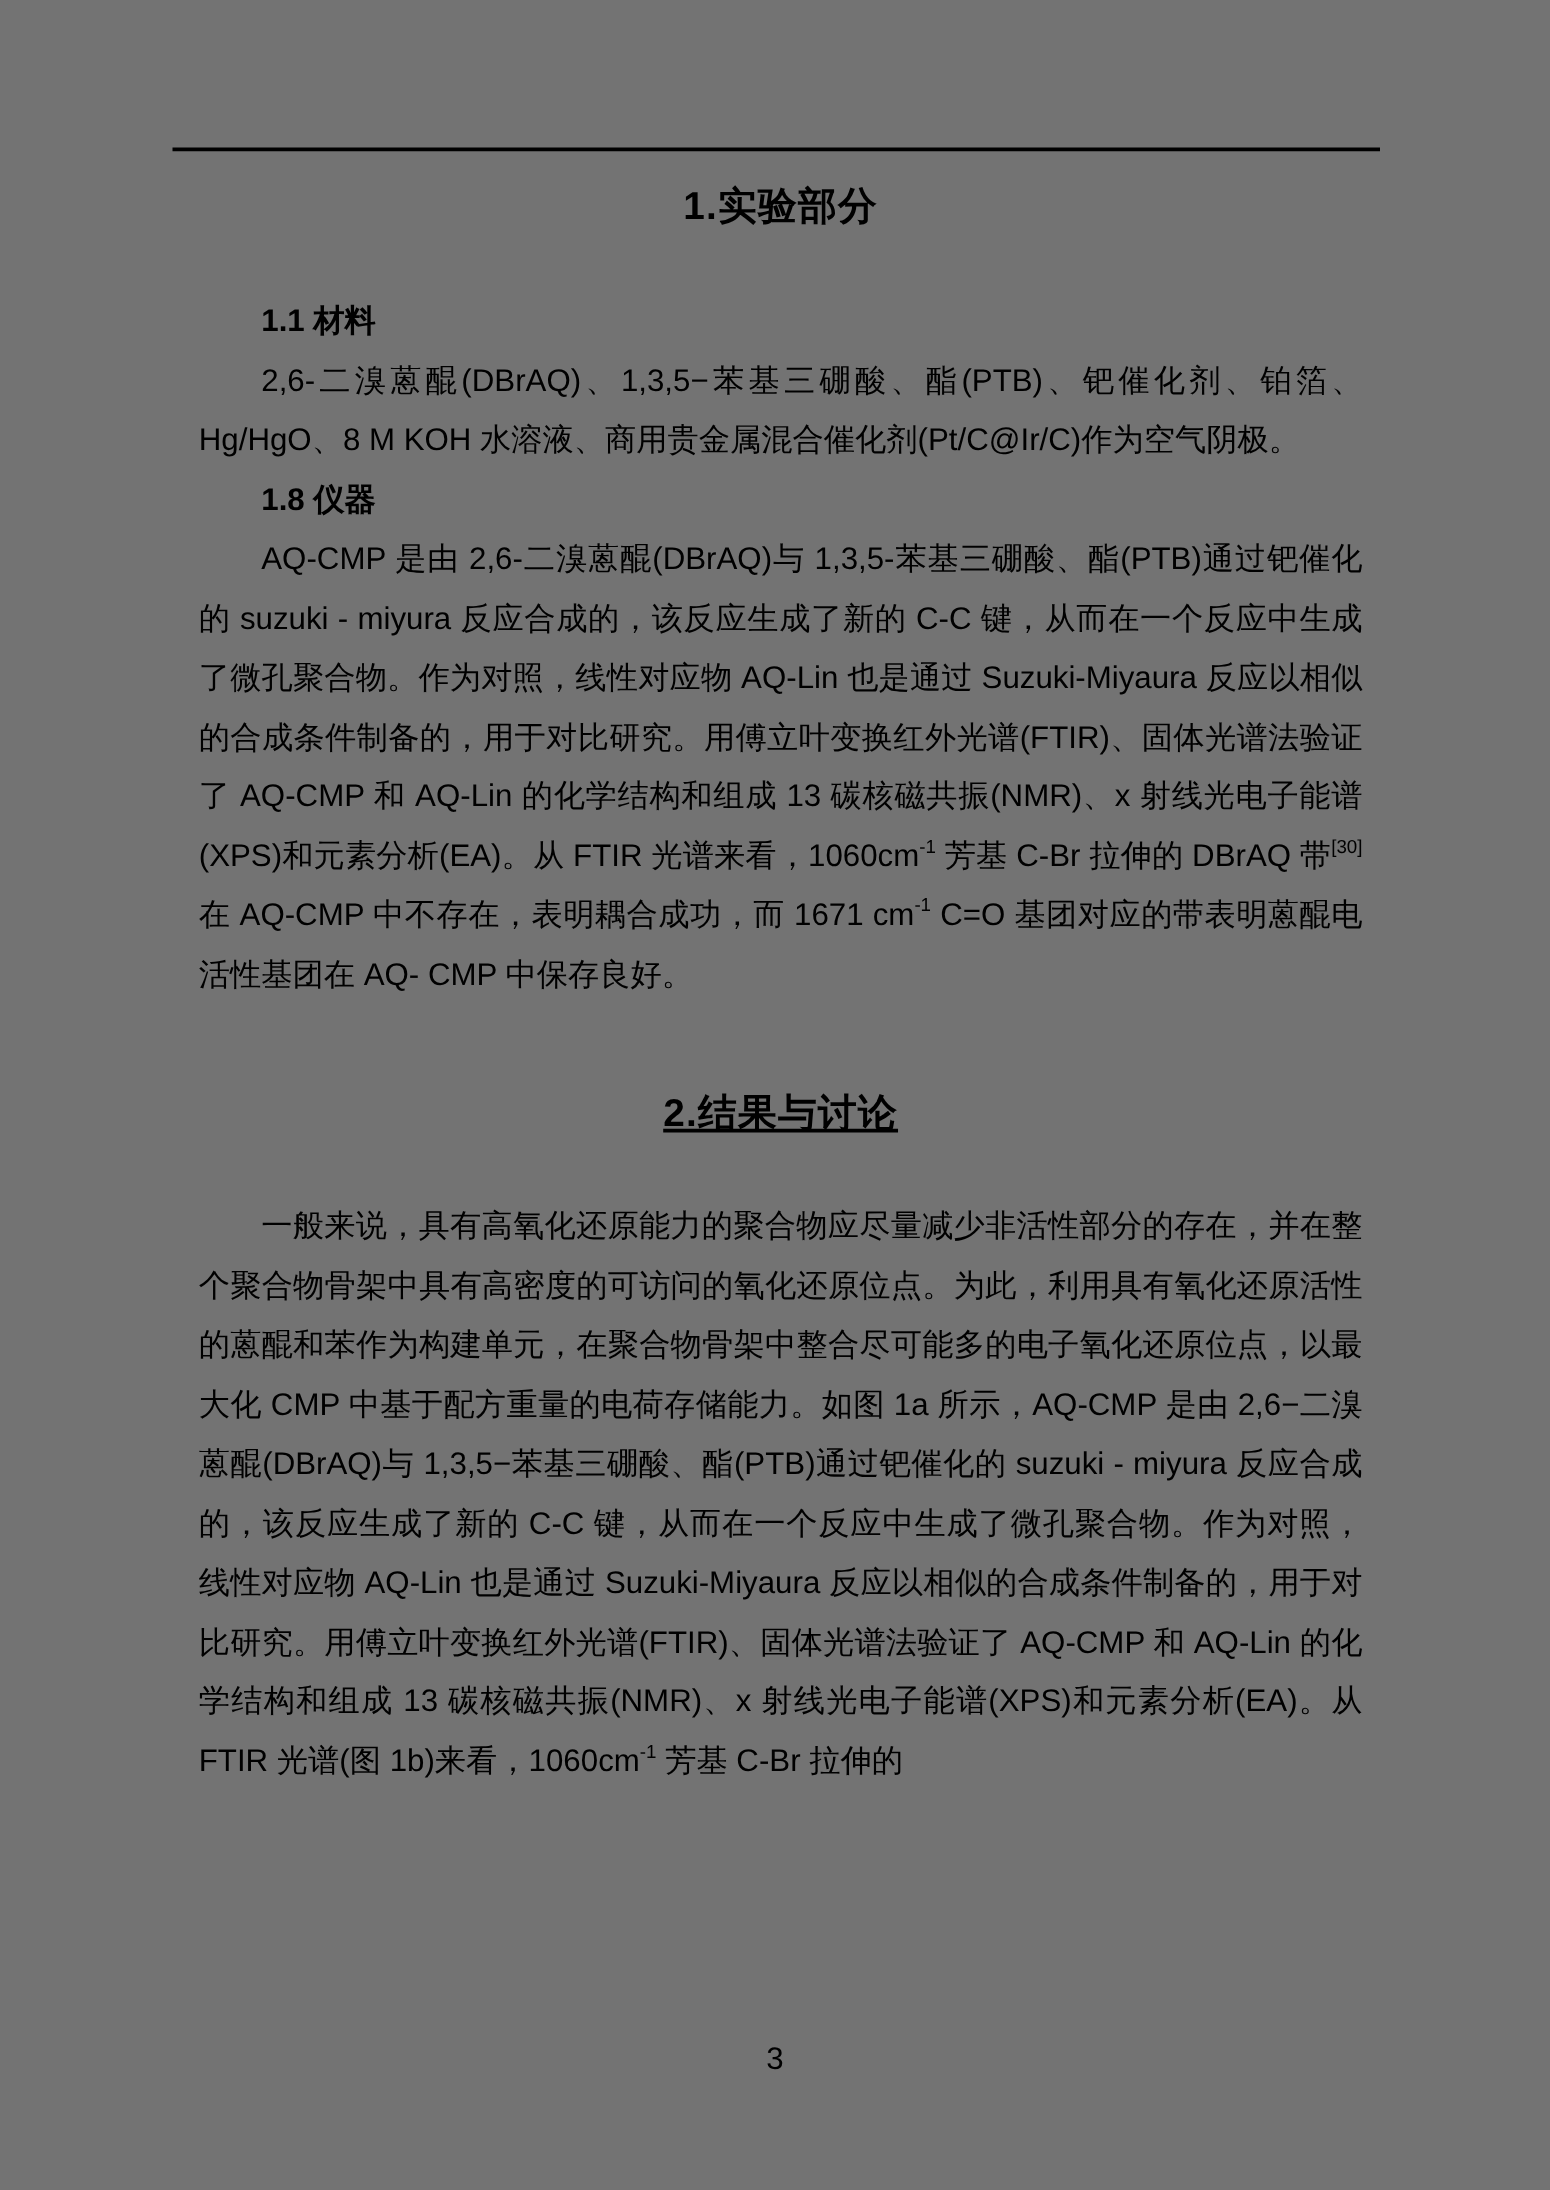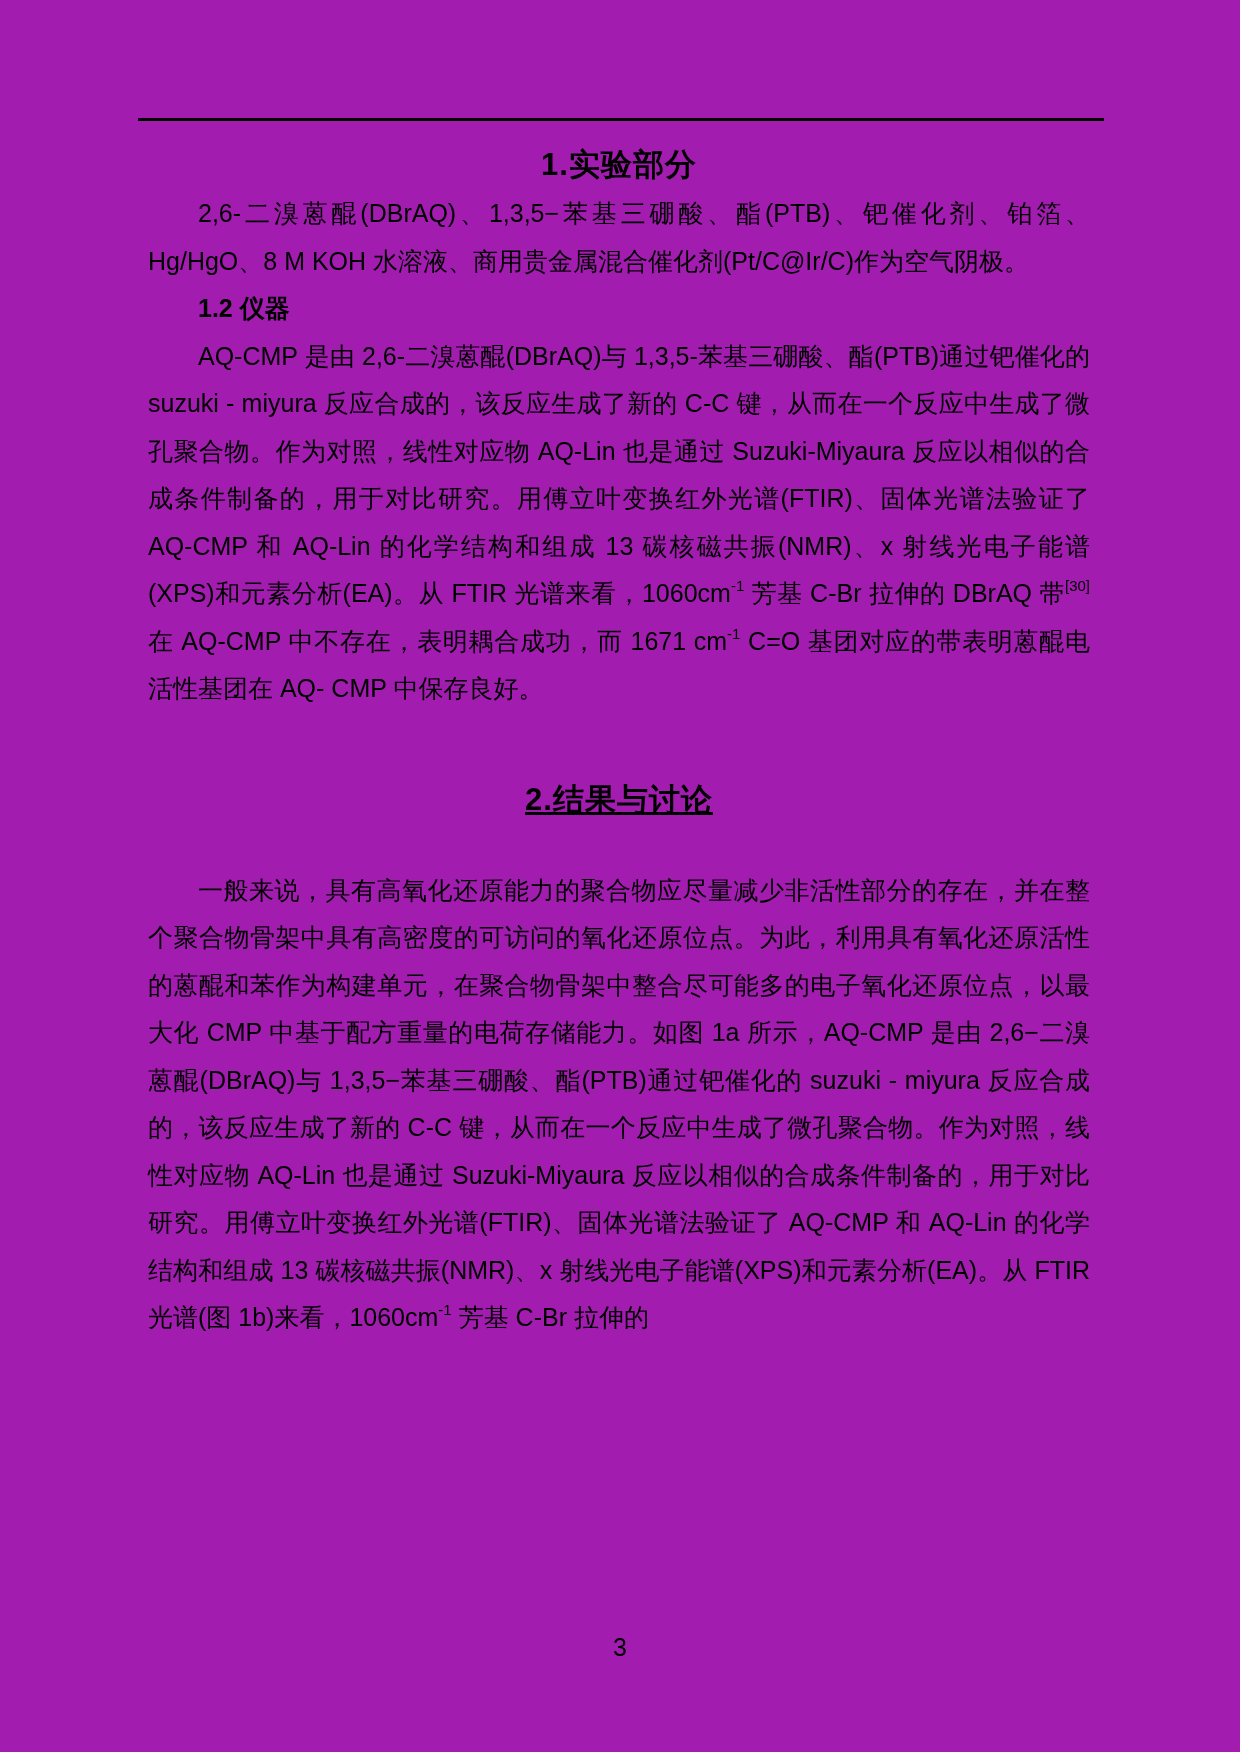--- a/index.html
+++ b/index.html
@@ -1,24 +1,25 @@
 <!DOCTYPE html>
 <html><head>
 <meta charset="utf-8">
 <style>
   * { box-sizing: border-box; }
   html, body { margin: 0; padding: 0; background: #ffffff; }
   .page {
     position: relative;
     width: 1240px;
     height: 1752px;
-    background: #a21caf;
+    background: #737373;
     color: #000000;
     font-family: "Liberation Sans", "DejaVu Sans", sans-serif;
     overflow: hidden;
+    padding-left: 11px;
   }
   .header-rule {
     position: absolute;
     top: 118px;
     left: 138px;
     width: 966px;
     height: 3px;
     background: #000000;
   }
   .content {
@@ -76,24 +77,25 @@
 <body>
 
 <div class="page">
 
   <div class="header-rule"></div>
 
   <div class="content">
 
     <h1 class="sec-title">1.实验部分</h1>
 
+    <h2 class="sub-heading first-sub">1.1 材料</h2>
 
     <p class="body-para">2,6-二溴蒽醌(DBrAQ)、1,3,5−苯基三硼酸、酯(PTB)、钯催化剂、铂箔、Hg/HgO、8 M KOH 水溶液、商用贵金属混合催化剂(Pt/C@Ir/C)作为空气阴极。</p>
 
-    <h2 class="sub-heading">1.2 仪器</h2>
+    <h2 class="sub-heading">1.8 仪器</h2>
 
 
 
     <p class="body-para"><span>AQ-CMP 是由 2,6-二溴蒽醌(DBrAQ)与 1,3,5-苯基三硼酸、酯(PTB)通过钯催化的 suzuki - miyura 反应合成的，该反应生成了新的 C-C 键，从而在一个反应中生成了微孔聚合物。作为对照，线性对应物 AQ-Lin 也是通过 Suzuki-Miyaura 反应以相似的合成条件制备的，用于对比研究。用傅立叶变换红外光谱(FTIR)、固体光谱法验证了 AQ-CMP 和 AQ-Lin 的化学结构和组成 13 碳核磁共振(NMR)、x 射线光电子能谱(XPS)和元素分析(EA)。从 FTIR 光谱来看，1060cm</span><sup>-1</sup><span> 芳基 C-Br 拉伸的 DBrAQ 带</span><sup>[30]</sup><span>在 AQ-CMP 中不存在，表明耦合成功，而 1671 cm</span><sup>-1</sup><span> C=O 基团对应的带表明蒽醌电活性基团在 AQ- CMP 中保存良好。</span></p>
 
     <h1 class="sec-title sec-title-2">2.结果与讨论</h1>
 
     <p class="body-para"><span>一般来说，具有高氧化还原能力的聚合物应尽量减少非活性部分的存在，并在整个聚合物骨架中具有高密度的可访问的氧化还原位点。为此，利用具有氧化还原活性的蒽醌和苯作为构建单元，在聚合物骨架中整合尽可能多的电子氧化还原位点，以最大化 CMP 中基于配方重量的电荷存储能力。如图 1a 所示，AQ-CMP 是由 2,6−二溴蒽醌(DBrAQ)与 1,3,5−苯基三硼酸、酯(PTB)通过钯催化的 suzuki - miyura 反应合成的，该反应生成了新的 C-C 键，从而在一个反应中生成了微孔聚合物。作为对照，线性对应物 AQ-Lin 也是通过 Suzuki-Miyaura 反应以相似的合成条件制备的，用于对比研究。用傅立叶变换红外光谱(FTIR)、固体光谱法验证了 AQ-CMP 和 AQ-Lin 的化学结构和组成 13 碳核磁共振(NMR)、x 射线光电子能谱(XPS)和元素分析(EA)。从 FTIR 光谱(图 1b)来看，1060cm</span><sup>-1</sup><span> 芳基 C-Br 拉伸的</span></p>
 
   </div>

